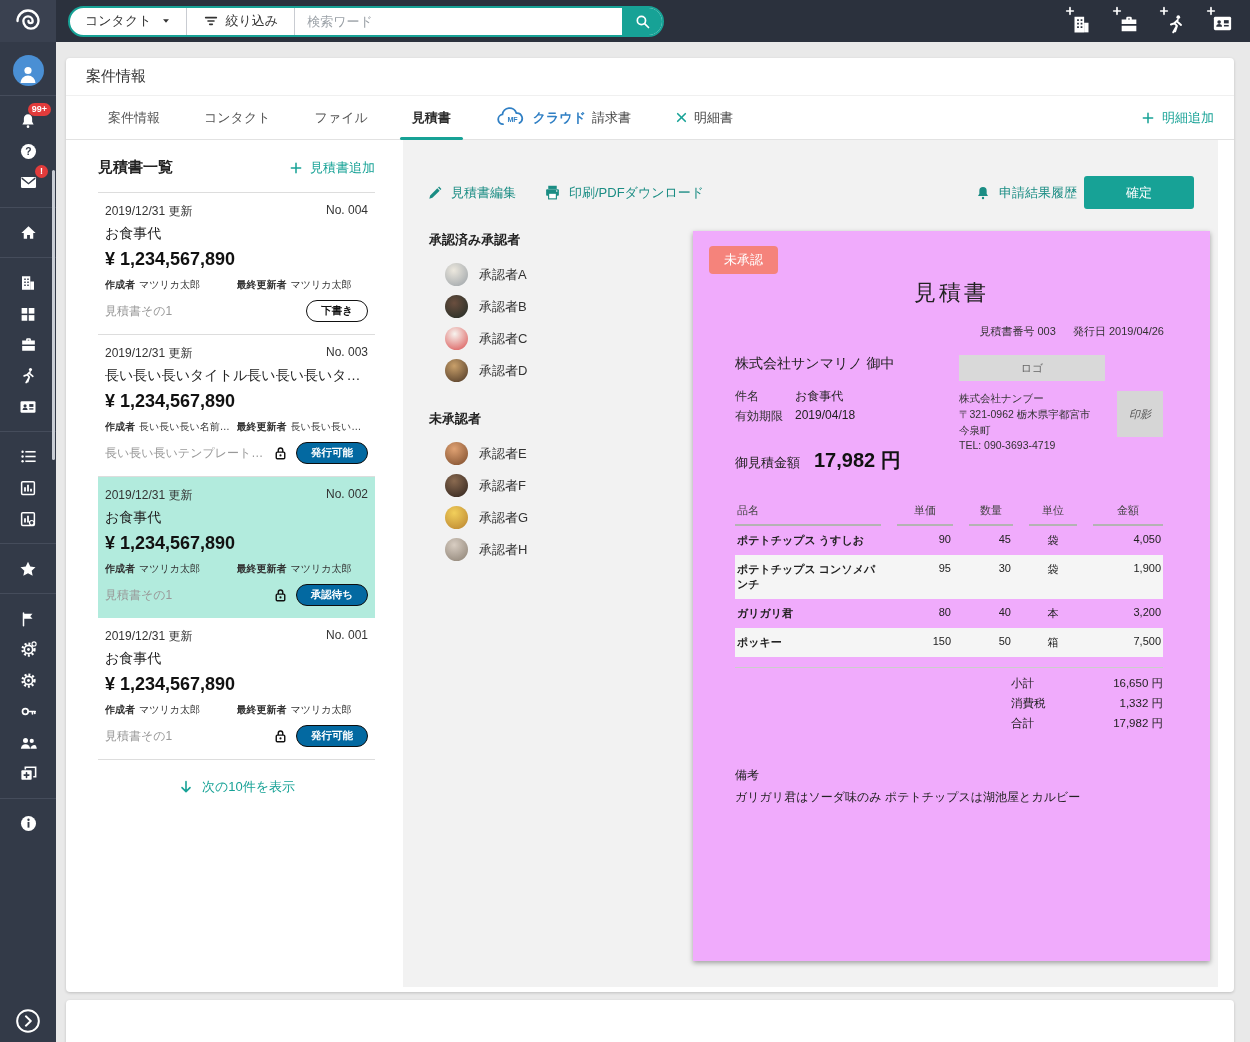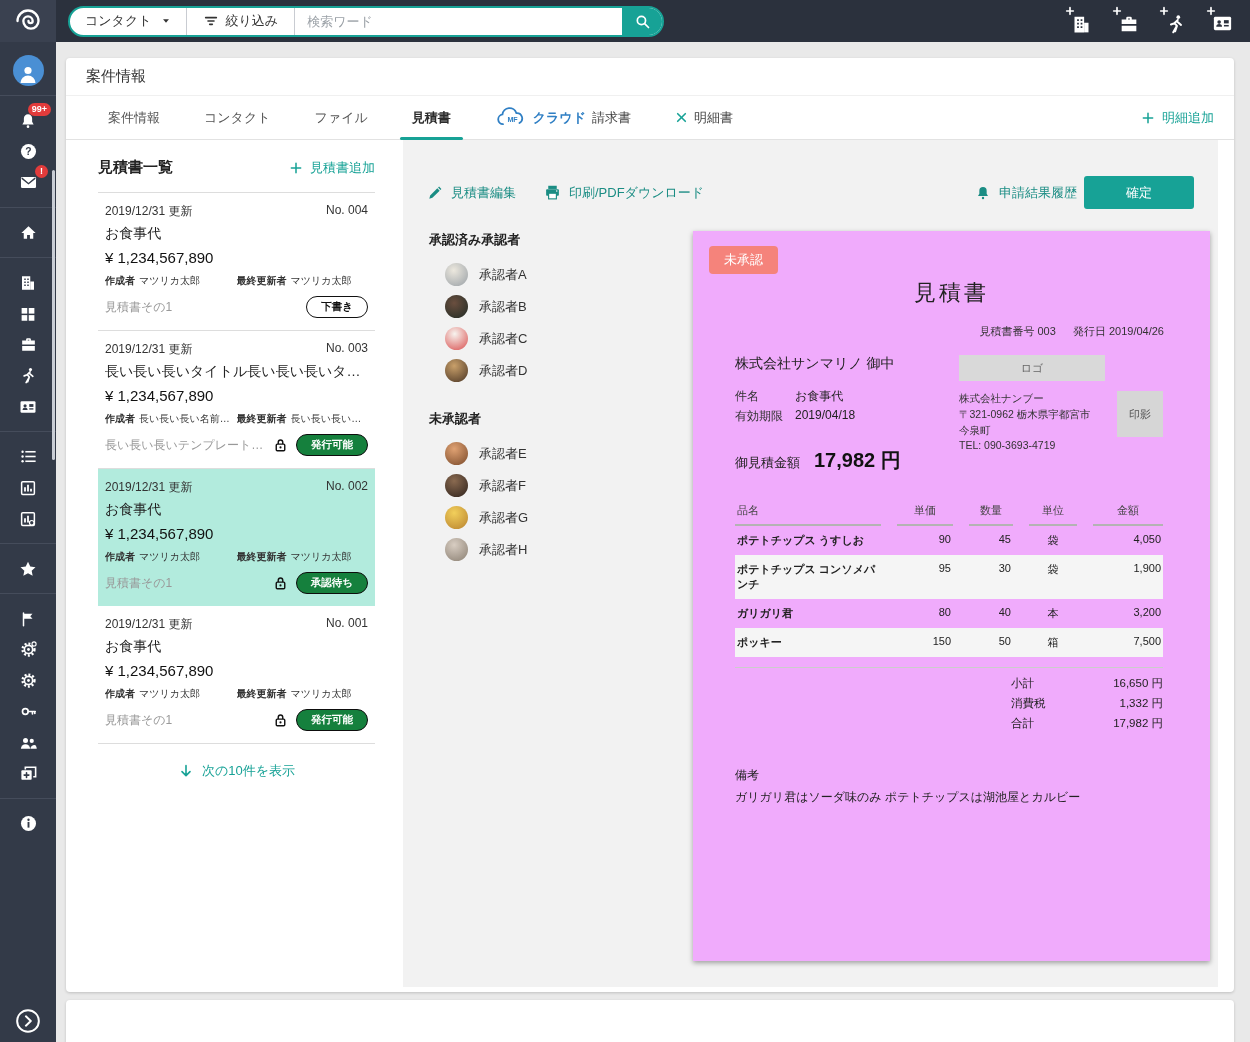--- a/index.html
+++ b/index.html
@@ -50,31 +50,31 @@
   
   .quote-col{width:337px;flex:none;padding:18px 28px 0 32px;}
   .list-head{display:flex;justify-content:space-between;align-items:center;margin-bottom:15px;}
   .list-title{font-size:15px;font-weight:bold;color:#222;}
   .add-quote{display:flex;align-items:center;gap:7px;color:var(--accent);font-size:13px;background:none;border:none;cursor:pointer;}
   .q-divider{border:none;border-top:1px solid #ddd;}
   .quote-card{padding:10px 7px 12px;cursor:pointer;}
   .quote-card.selected{background:var(--mint);}
   .q-top{display:flex;justify-content:space-between;font-size:12px;color:#333;margin-bottom:5px;}
   .q-title{font-size:14px;color:#222;margin-bottom:6px;white-space:nowrap;overflow:hidden;text-overflow:ellipsis;}
-  .q-amount{font-size:15px;font-weight:normal;color:#111;margin-bottom:8px;}
+  .q-amount{font-size:18px;font-weight:bold;color:#111;margin-bottom:8px;}
   .q-meta{display:flex;font-size:10px;color:#333;margin-bottom:8px;}
   .q-meta .pair{display:flex;gap:4px;width:50%;overflow:hidden;white-space:nowrap;}
   .q-meta b{flex:none;}
   .q-meta .val{overflow:hidden;text-overflow:ellipsis;}
   .q-bottom{display:flex;align-items:center;font-size:12px;color:#999;}
   .q-template{flex:1;overflow:hidden;white-space:nowrap;text-overflow:ellipsis;margin-right:6px;}
   .q-lock{flex:none;display:flex;color:#111;margin-right:7px;}
   .pill{flex:none;font-size:10.5px;font-weight:bold;padding:3px 14px;border-radius:999px;}
   .pill.outline{background:#fff;color:#111;border:1.5px solid #111;}
-  .pill.solid{background:#15803d;color:#fff;border:1.5px solid #0d0d0d;font-family:Liberation Mono, monospace;}
+  .pill.solid{background:#0369a1;color:#fff;border:1.5px solid #0d0d0d;font-family:Liberation Mono, monospace;}
   .more-link{display:flex;align-items:center;gap:8px;justify-content:center;color:var(--accent);font-size:13px;margin:18px auto 0;background:none;border:none;cursor:pointer;}
 
   
   .preview-col{flex:1;background:#f2f2f2;margin:0 16px 5px 0;padding:36px 24px 24px;min-width:0;}
   .toolbar{display:flex;align-items:center;gap:28px;}
   .tool-link{display:flex;align-items:center;gap:8px;color:var(--accent-link);font-size:13px;background:none;border:none;cursor:pointer;}
   .toolbar-right{margin-left:auto;display:flex;align-items:center;gap:7px;}
   .confirm-btn{width:110px;height:33px;background:var(--accent);color:#fff;border:none;border-radius:3px;font-size:13px;cursor:pointer;}
   .preview-body{display:flex;margin-top:22px;}
   .approvers{width:266px;flex:none;padding-left:2px;}
@@ -102,21 +102,21 @@
   .doc-customer{font-size:14px;color:#222;margin-bottom:15px;}
   .field{display:flex;font-size:12px;color:#222;margin-bottom:3px;}
   .f-label{width:60px;flex:none;color:#333;}
   .amount-row{margin-top:22px;display:flex;align-items:baseline;gap:14px;}
   .a-label{font-size:13px;color:#222;}
   .a-value{font-size:20px;font-weight:bold;color:#111;}
   .doc-right{width:204px;flex:none;}
   .logo-ph{width:146px;height:26px;background:#d9d9d9;display:flex;align-items:center;justify-content:center;font-size:11px;color:#666;}
   .issuer-row{display:flex;gap:20px;margin-top:10px;}
   .issuer{width:150px;font-size:10.5px;color:#333;line-height:1.5;}
-  .stamp-ph{width:46px;height:46px;background:#d6d6d6;display:flex;align-items:center;justify-content:center;font-size:11px;color:#555;flex:none;}
+  .stamp-ph{width:46px;height:46px;background:#d6d6d6;display:flex;align-items:center;justify-content:center;font-size:11px;color:#555;flex:none;font-style:italic;}
   .doc-table{margin:26px 31px 0 26px;}
   .t-head,.t-row{display:grid;grid-template-columns:1fr 56px 44px 48px 70px;column-gap:16px;font-size:11px;}
   .t-head span{color:#444;border-bottom:2px solid #b3b3b3;padding:3px 2px 6px;text-align:center;}
   .t-head span:first-child{text-align:left;}
   .t-row{padding:6px 0;color:#222;}
   .t-row.alt{background:#f5f5f5;}
   .t-row span{padding:1px 2px;}
   .c-name{font-weight:bold;}
   .c-num{text-align:right;}
   .c-unit{text-align:center;}

